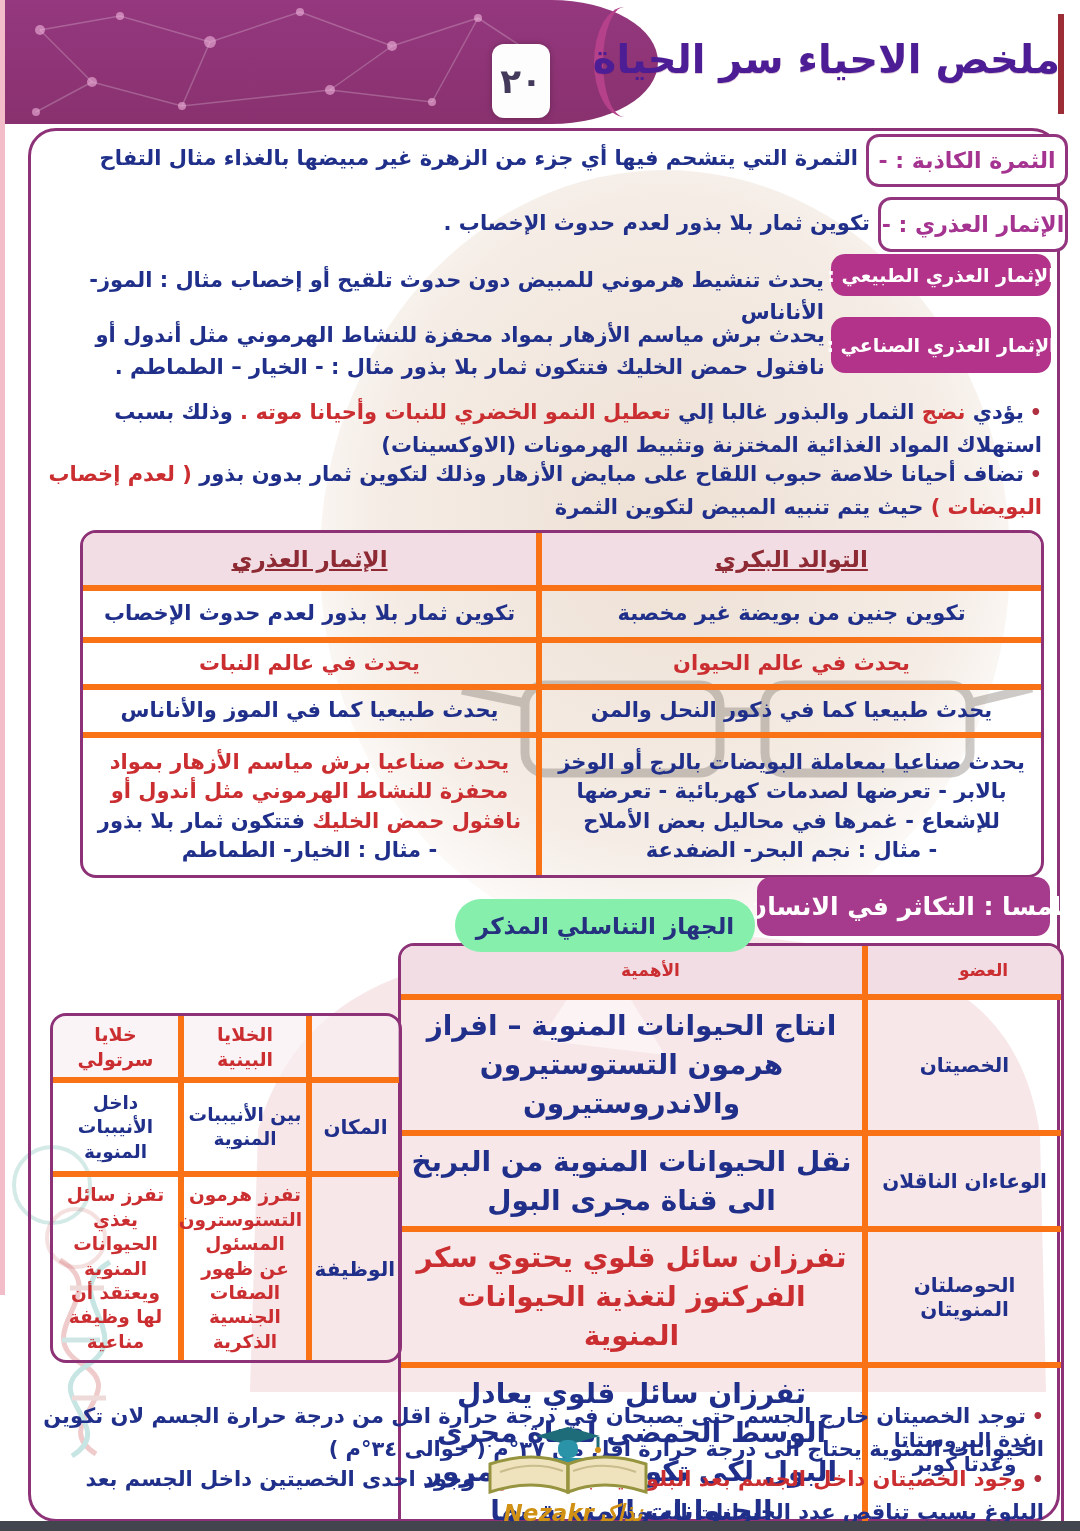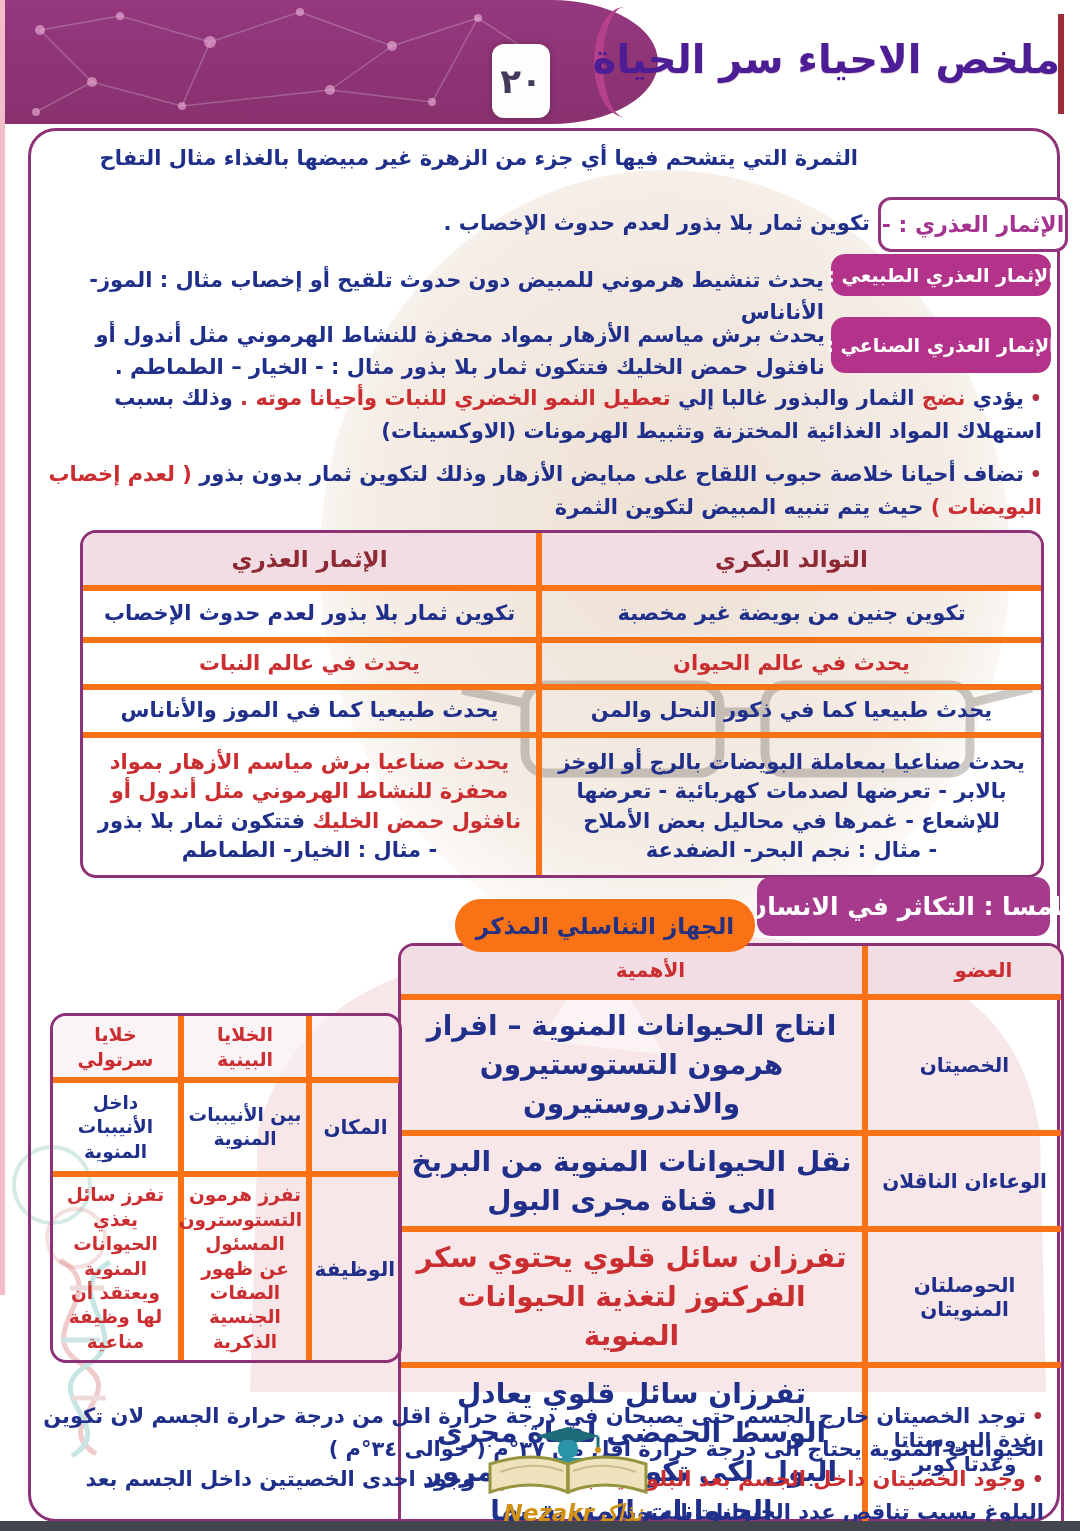--- a/index.html
+++ b/index.html
@@ -1,21 +1,21 @@
 <!DOCTYPE html>
 <html dir="rtl" lang="ar"><head>
 <meta charset="utf-8">
 <style>
   html,body{margin:0;padding:0;background:#e9e9e9;}
   .page{position:relative;width:1080px;height:1531px;margin:0 auto;background:#ffffff;
         font-family:"DejaVu Sans",sans-serif;font-weight:bold;overflow:hidden;direction:rtl;}
   .abs{position:absolute;}
   .t-blue{color:#20308a;}
   .t-red{color:#cb2e31;}
-  .t-maroon{color:#8e2a33;}
+  .t-maroon{color:#8e2a33;text-decoration:underline;}
 
   
   .hdr-purple{position:absolute;left:0;top:0;width:658px;height:124px;
       background:linear-gradient(180deg,#95387f,#89316f);
       border-radius:0 120px 120px 0 / 0 70px 70px 0;z-index:4;}
   .hdr-paren{position:absolute;left:594px;top:7px;width:52px;height:110px;
       border:0;border-left:9px solid #b5418a;border-radius:50%;z-index:5;}
   .hdr-title{position:absolute;left:648px;top:0;width:412px;height:118px;line-height:118px;
       text-align:center;font-size:40px;color:#4c1d95;white-space:nowrap;z-index:5;
       text-shadow:0 1px 0 rgba(140,40,90,.25);}
@@ -45,30 +45,30 @@
   .twrap{border:3px solid #8e3278;border-radius:16px;overflow:hidden;z-index:3;background:transparent;}
   table{width:100%;border-collapse:collapse;table-layout:fixed;}
   td,th{border:6px solid #f97316;text-align:center;vertical-align:middle;padding:6px 10px;font-weight:bold;}
   tr :first-child{border-right:none;}
   tr :last-child{border-left:none;}
   tr:first-child td,tr:first-child th{border-top:none;}
   tr:last-child td{border-bottom:none;}
   thead th{background:#f2dde4;}
   .t1 thead th{font-size:23px;height:40px;}
   .t1 td{font-size:21px;line-height:1.4;}
-  .t2 thead th{font-size:20px;height:36px;padding-left:48px;}
+  .t2 thead th{font-size:17px;height:36px;padding-left:48px;}
   .t2 .organ{font-size:20px;}
   .t2 .imp{font-size:28px;line-height:1.4;text-align:center;}
   .t3 th{font-size:19px;line-height:1.3;background:rgba(248,238,242,.65);}
   .t3 td{font-size:18.5px;line-height:1.32;padding:6px 4px;}
   .t3 .rowlab{font-size:20px;}
 
   .sec5-badge{background:#a63a8c;border-radius:14px;color:#fff;display:flex;align-items:center;
       justify-content:center;font-size:25px;white-space:nowrap;z-index:4;}
-  .sec5-sub{background:#f97316;border-radius:26px;color:#25307f;display:flex;align-items:center;
+  .sec5-sub{background:#86efac;border-radius:26px;color:#25307f;display:flex;align-items:center;
       justify-content:center;font-size:23px;white-space:nowrap;z-index:5;}
 
   
   .logo{z-index:6;text-align:center;}
   .logo-text{font-size:23px;color:#d19114;direction:rtl;white-space:nowrap;
       border-bottom:4px solid #d43535;display:inline-block;padding:0 4px 1px 4px;
       font-style:italic;letter-spacing:0;}
 </style>
 </head>
 <body>
@@ -140,32 +140,33 @@
   </div>
   <div class="hdr-paren"></div>
   <h1 class="hdr-title" style="margin:0;">ملخص الاحياء سر الحياة</h1>
   <div class="page-num">٢٠</div>
   <div class="hdr-redline"></div>
   <div class="scan-left"></div>
   <div class="scan-bottom"></div>
 
   <div class="frame"></div>
 
+  <div class="abs lbl-box" style="left:866px;top:134px;width:196px;height:47px;">الثمرة الكاذبة : -</div>
   <div class="abs def-text t-blue" style="left:70px;top:143px;width:788px;">الثمرة التي يتشحم فيها أي جزء من الزهرة غير مبيضها بالغذاء مثال التفاح</div>
 
   <div class="abs lbl-box" style="left:878px;top:197px;width:184px;height:49px;">الإثمار العذري : -</div>
   <div class="abs def-text t-blue" style="left:330px;top:208px;width:540px;">تكوين ثمار بلا بذور لعدم حدوث الإخصاب .</div>
 
   <div class="abs fill-badge" style="left:831px;top:254px;width:220px;height:42px;">الإثمار العذري الطبيعي :</div>
   <div class="abs def-text t-blue" style="left:62px;top:265px;width:762px;">يحدث تنشيط هرموني للمبيض دون حدوث تلقيح أو إخصاب مثال : الموز- الأناناس</div>
 
   <div class="abs fill-badge" style="left:831px;top:317px;width:220px;height:56px;">الإثمار العذري الصناعي :</div>
   <div class="abs def-text t-blue" style="left:95px;top:320px;width:730px;">يحدث برش مياسم الأزهار بمواد محفزة للنشاط الهرموني مثل أندول أو نافثول حمض الخليك فتتكون ثمار بلا بذور مثال : - الخيار – الطماطم .</div>
 
-  <div class="abs note" style="left:42px;top:382px;width:1000px;">
+  <div class="abs note" style="left:42px;top:396px;width:1000px;">
     <span class="dot">•</span><span class="t-blue">يؤدي </span><span class="t-red">نضج </span><span class="t-blue">الثمار والبذور غالبا إلي </span><span class="t-red">تعطيل النمو الخضري للنبات وأحيانا موته .</span><span class="t-blue"> وذلك بسبب استهلاك المواد الغذائية المختزنة وتثبيط الهرمونات (الاوكسينات)</span>
   </div>
   <div class="abs note" style="left:42px;top:458px;width:1000px;">
     <span class="dot">•</span><span class="t-blue">تضاف أحيانا خلاصة حبوب اللقاح على مبايض الأزهار وذلك لتكوين ثمار بدون بذور </span><span class="t-red">( لعدم إخصاب البويضات )</span><span class="t-blue"> حيث يتم تنبيه المبيض لتكوين الثمرة</span>
   </div>
 
   <div class="abs twrap" style="left:80px;top:530px;width:958px;">
     <table class="t1" dir="rtl">
       <thead>
         <tr>

